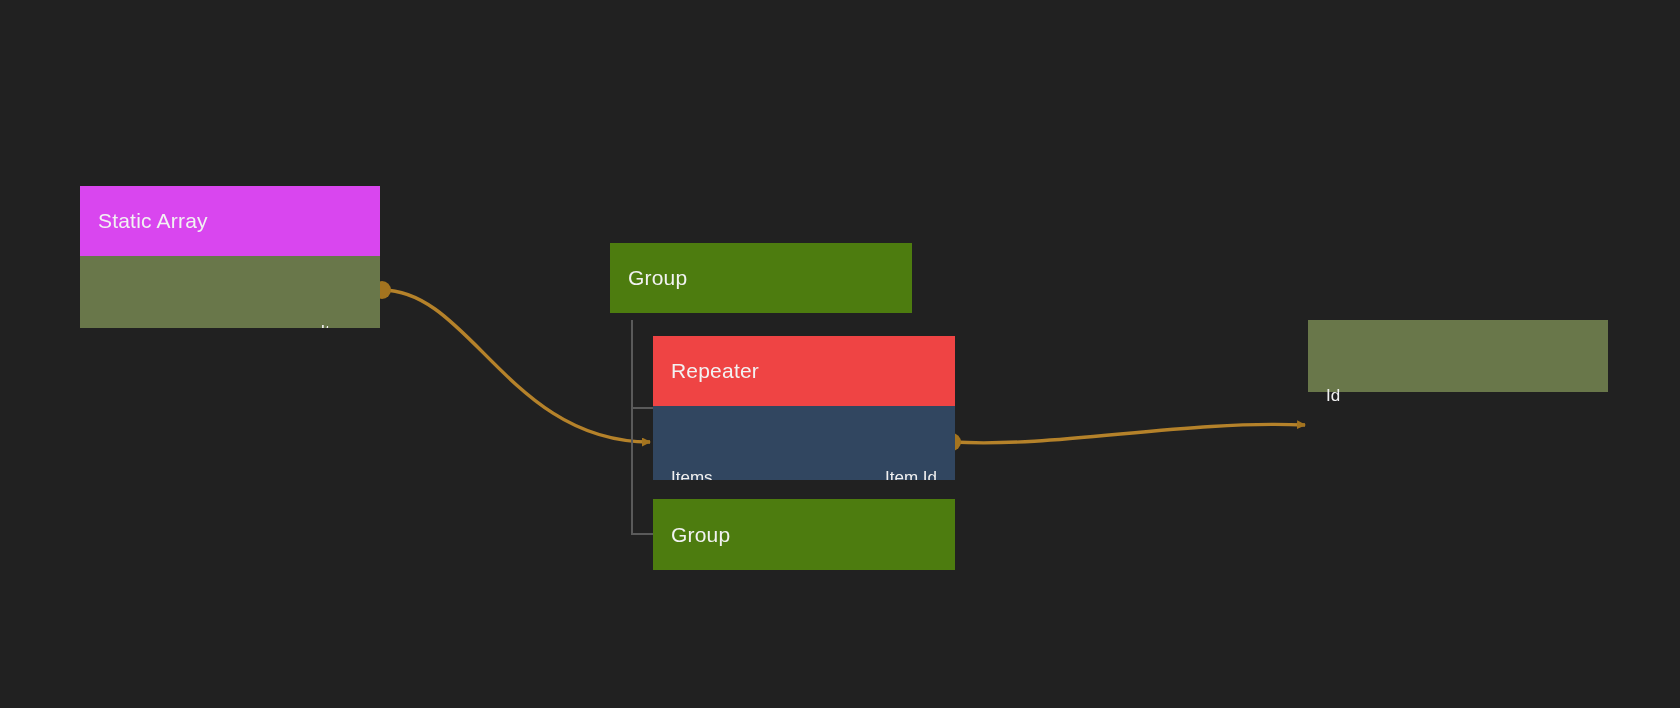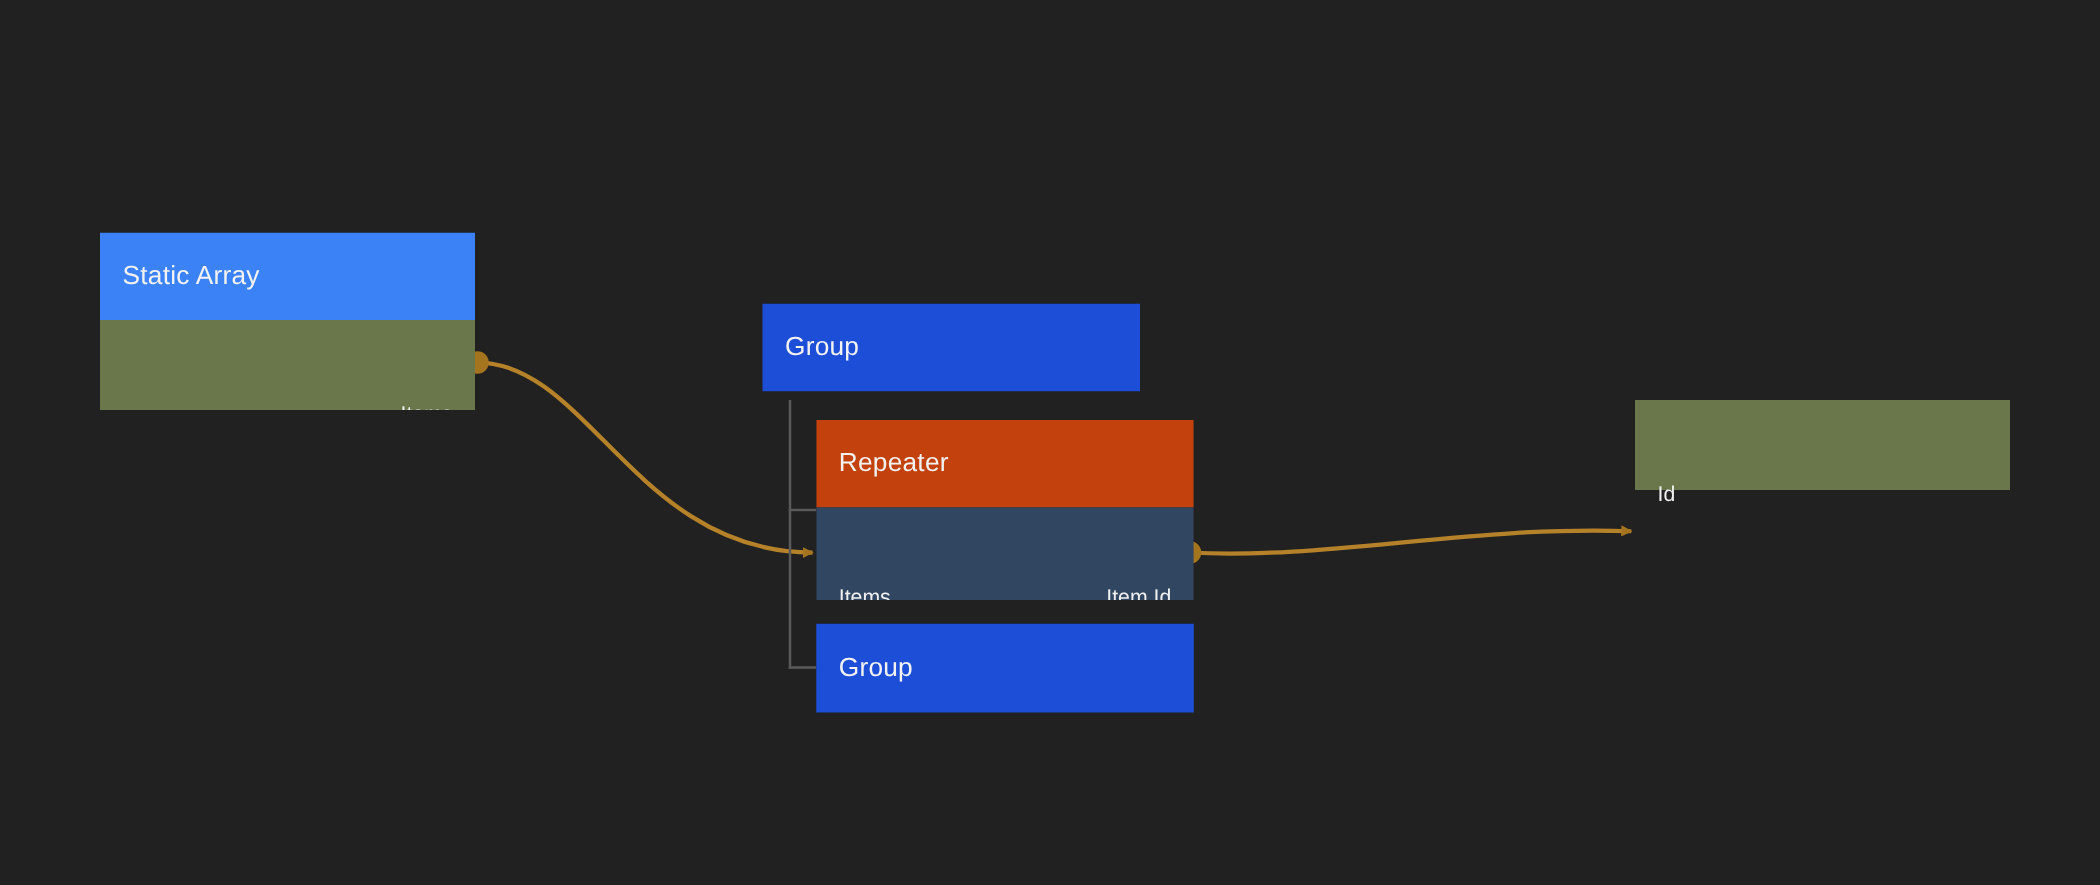--- a/index.html
+++ b/index.html
@@ -63,26 +63,26 @@
     white-space: nowrap;
   }
   .port-label-in {
     text-align: left;
   }
   .port-label-out {
     text-align: right;
     margin-left: auto;
   }
   
-  .node-green .node-header { background: #3b82f6; }
+  .node-green .node-header { background: #d946ef; }
   .node-green .node-body   { background: #69774a; }
   
-  .node-blue .node-header  { background: #c2410c; }
+  .node-blue .node-header  { background: #ef4444; }
   .node-blue .node-body    { background: #314660; }
-  .node-blue-plain        { background: #1d4ed8; }
+  .node-blue-plain        { background: #4d7c0f; }
 
   .tree-line {
     position: absolute;
     background: #5a5a5a;
   }
   .tree-line-v { width: 2px; }
   .tree-line-h { height: 2px; }
 </style>
 </head>
 <body style="width: 1680px; height: 708px; background: rgb(33, 33, 33);">

